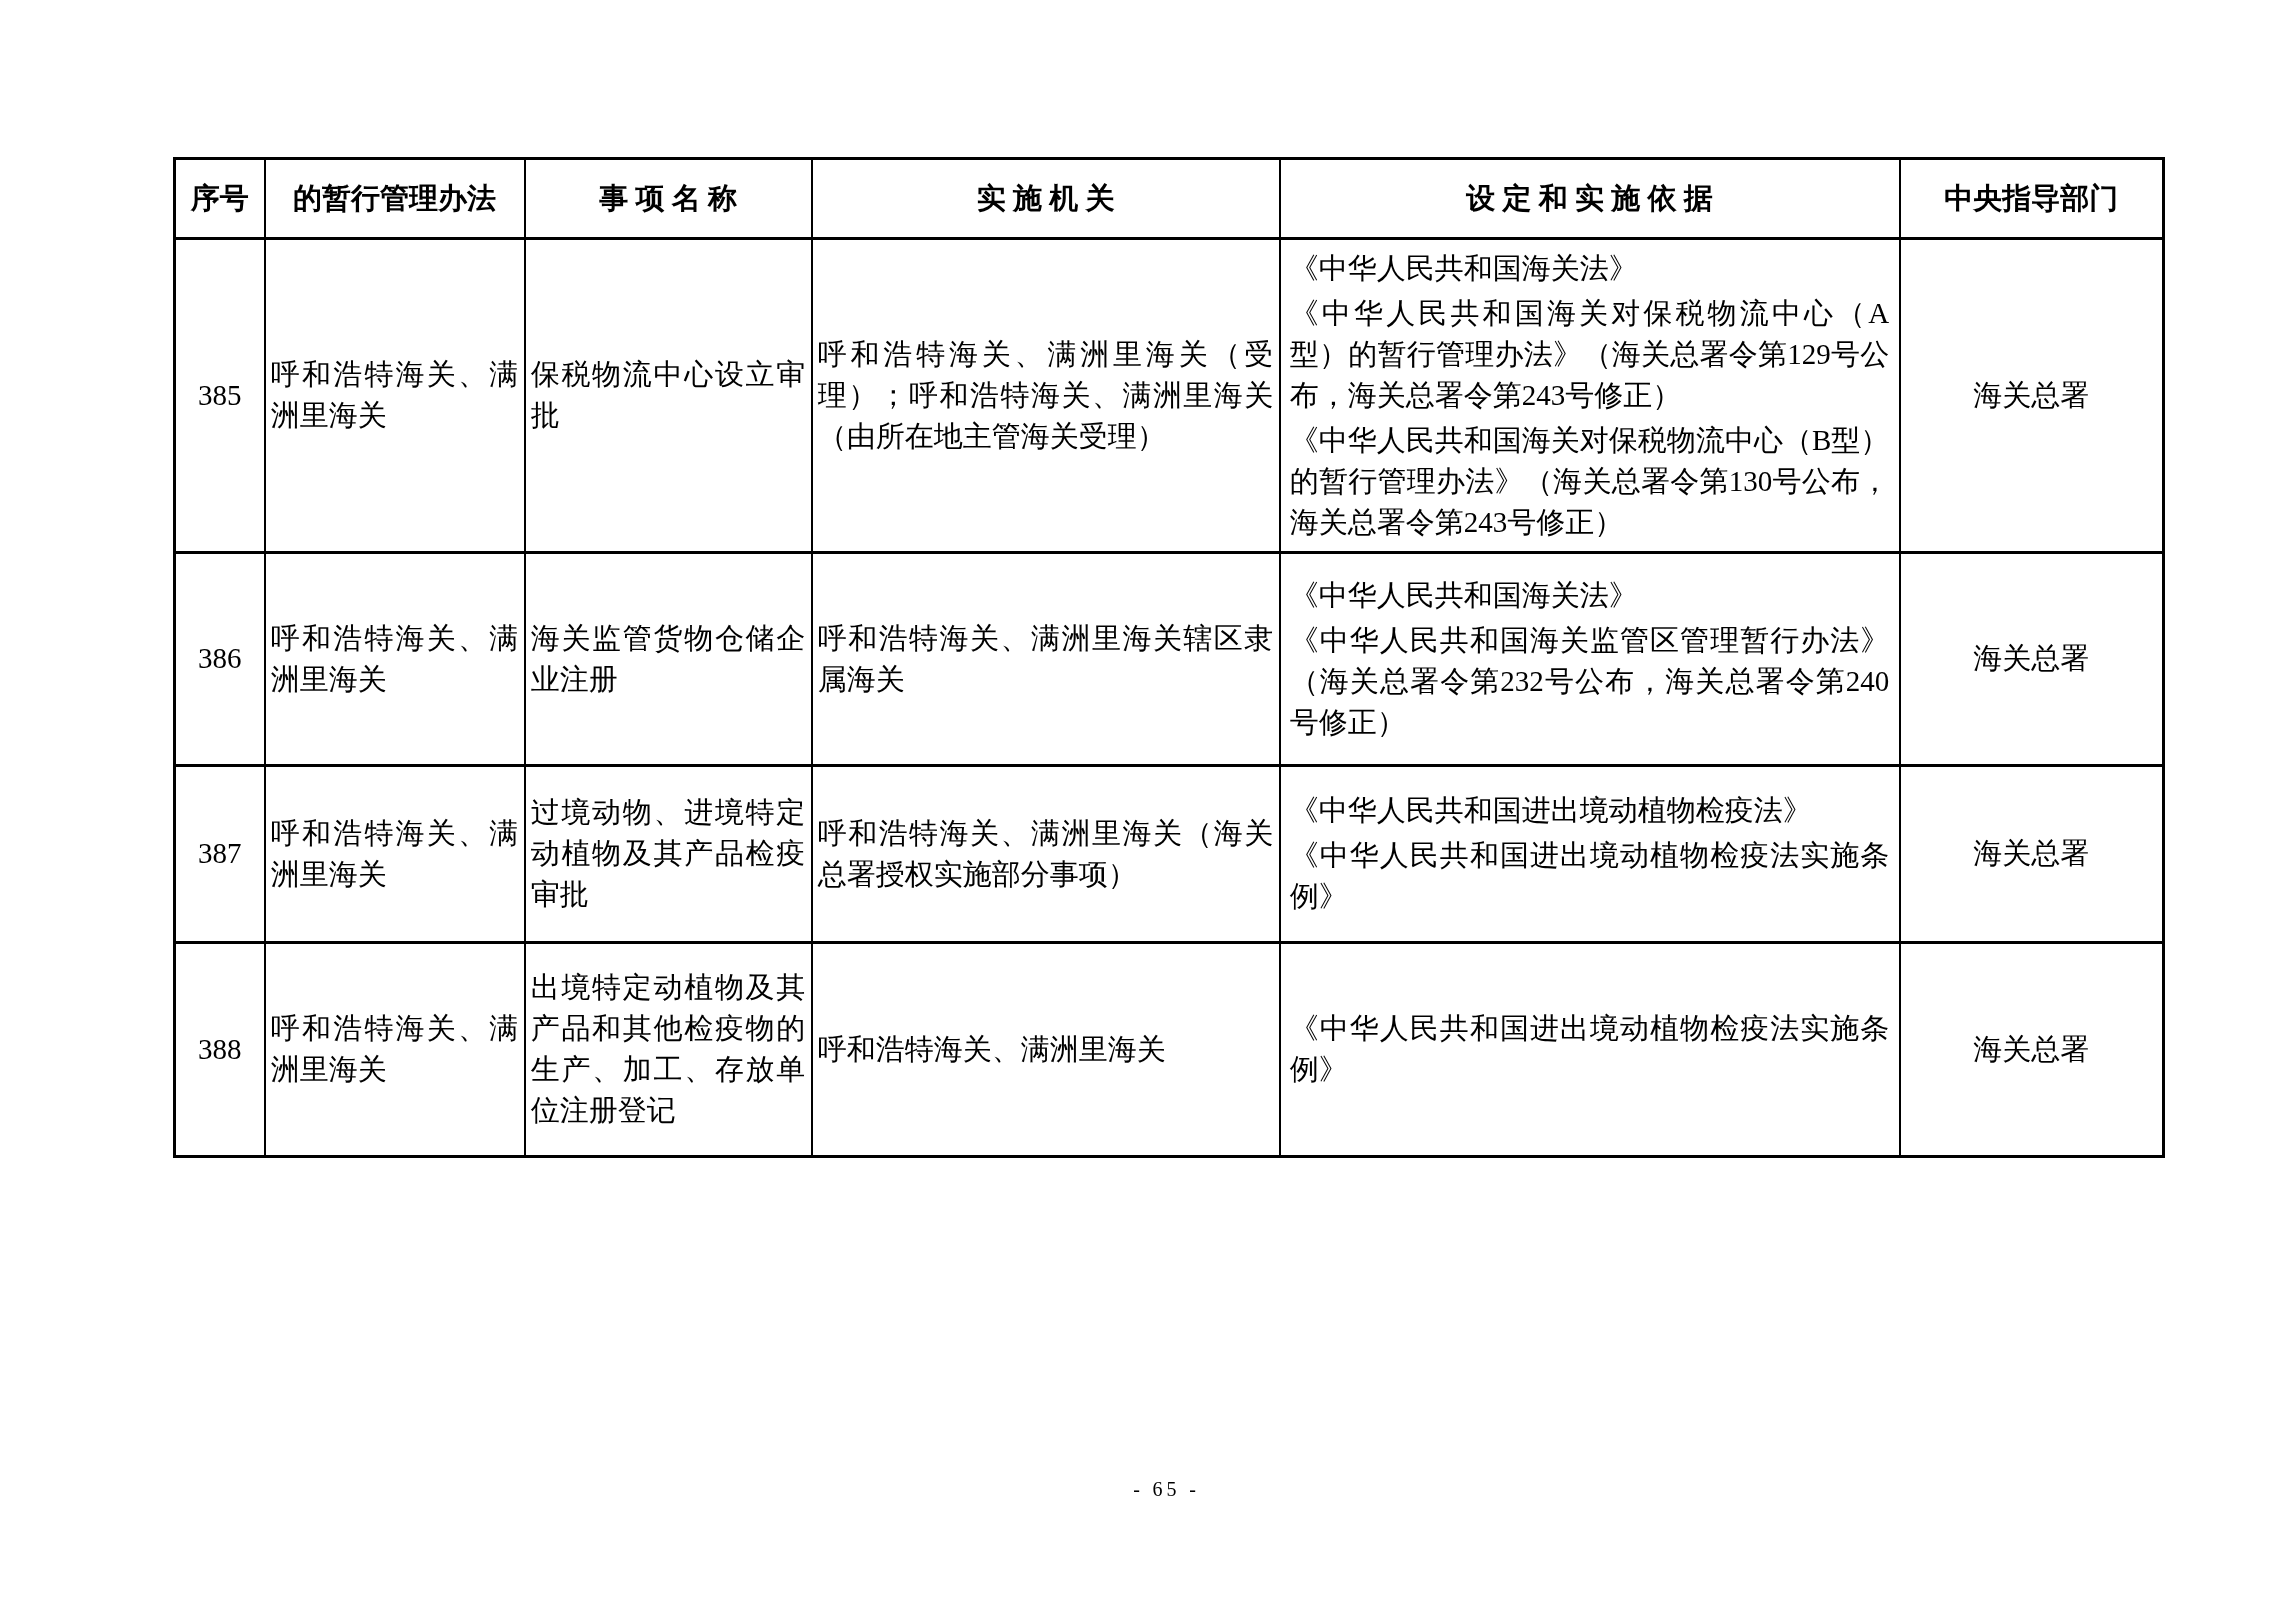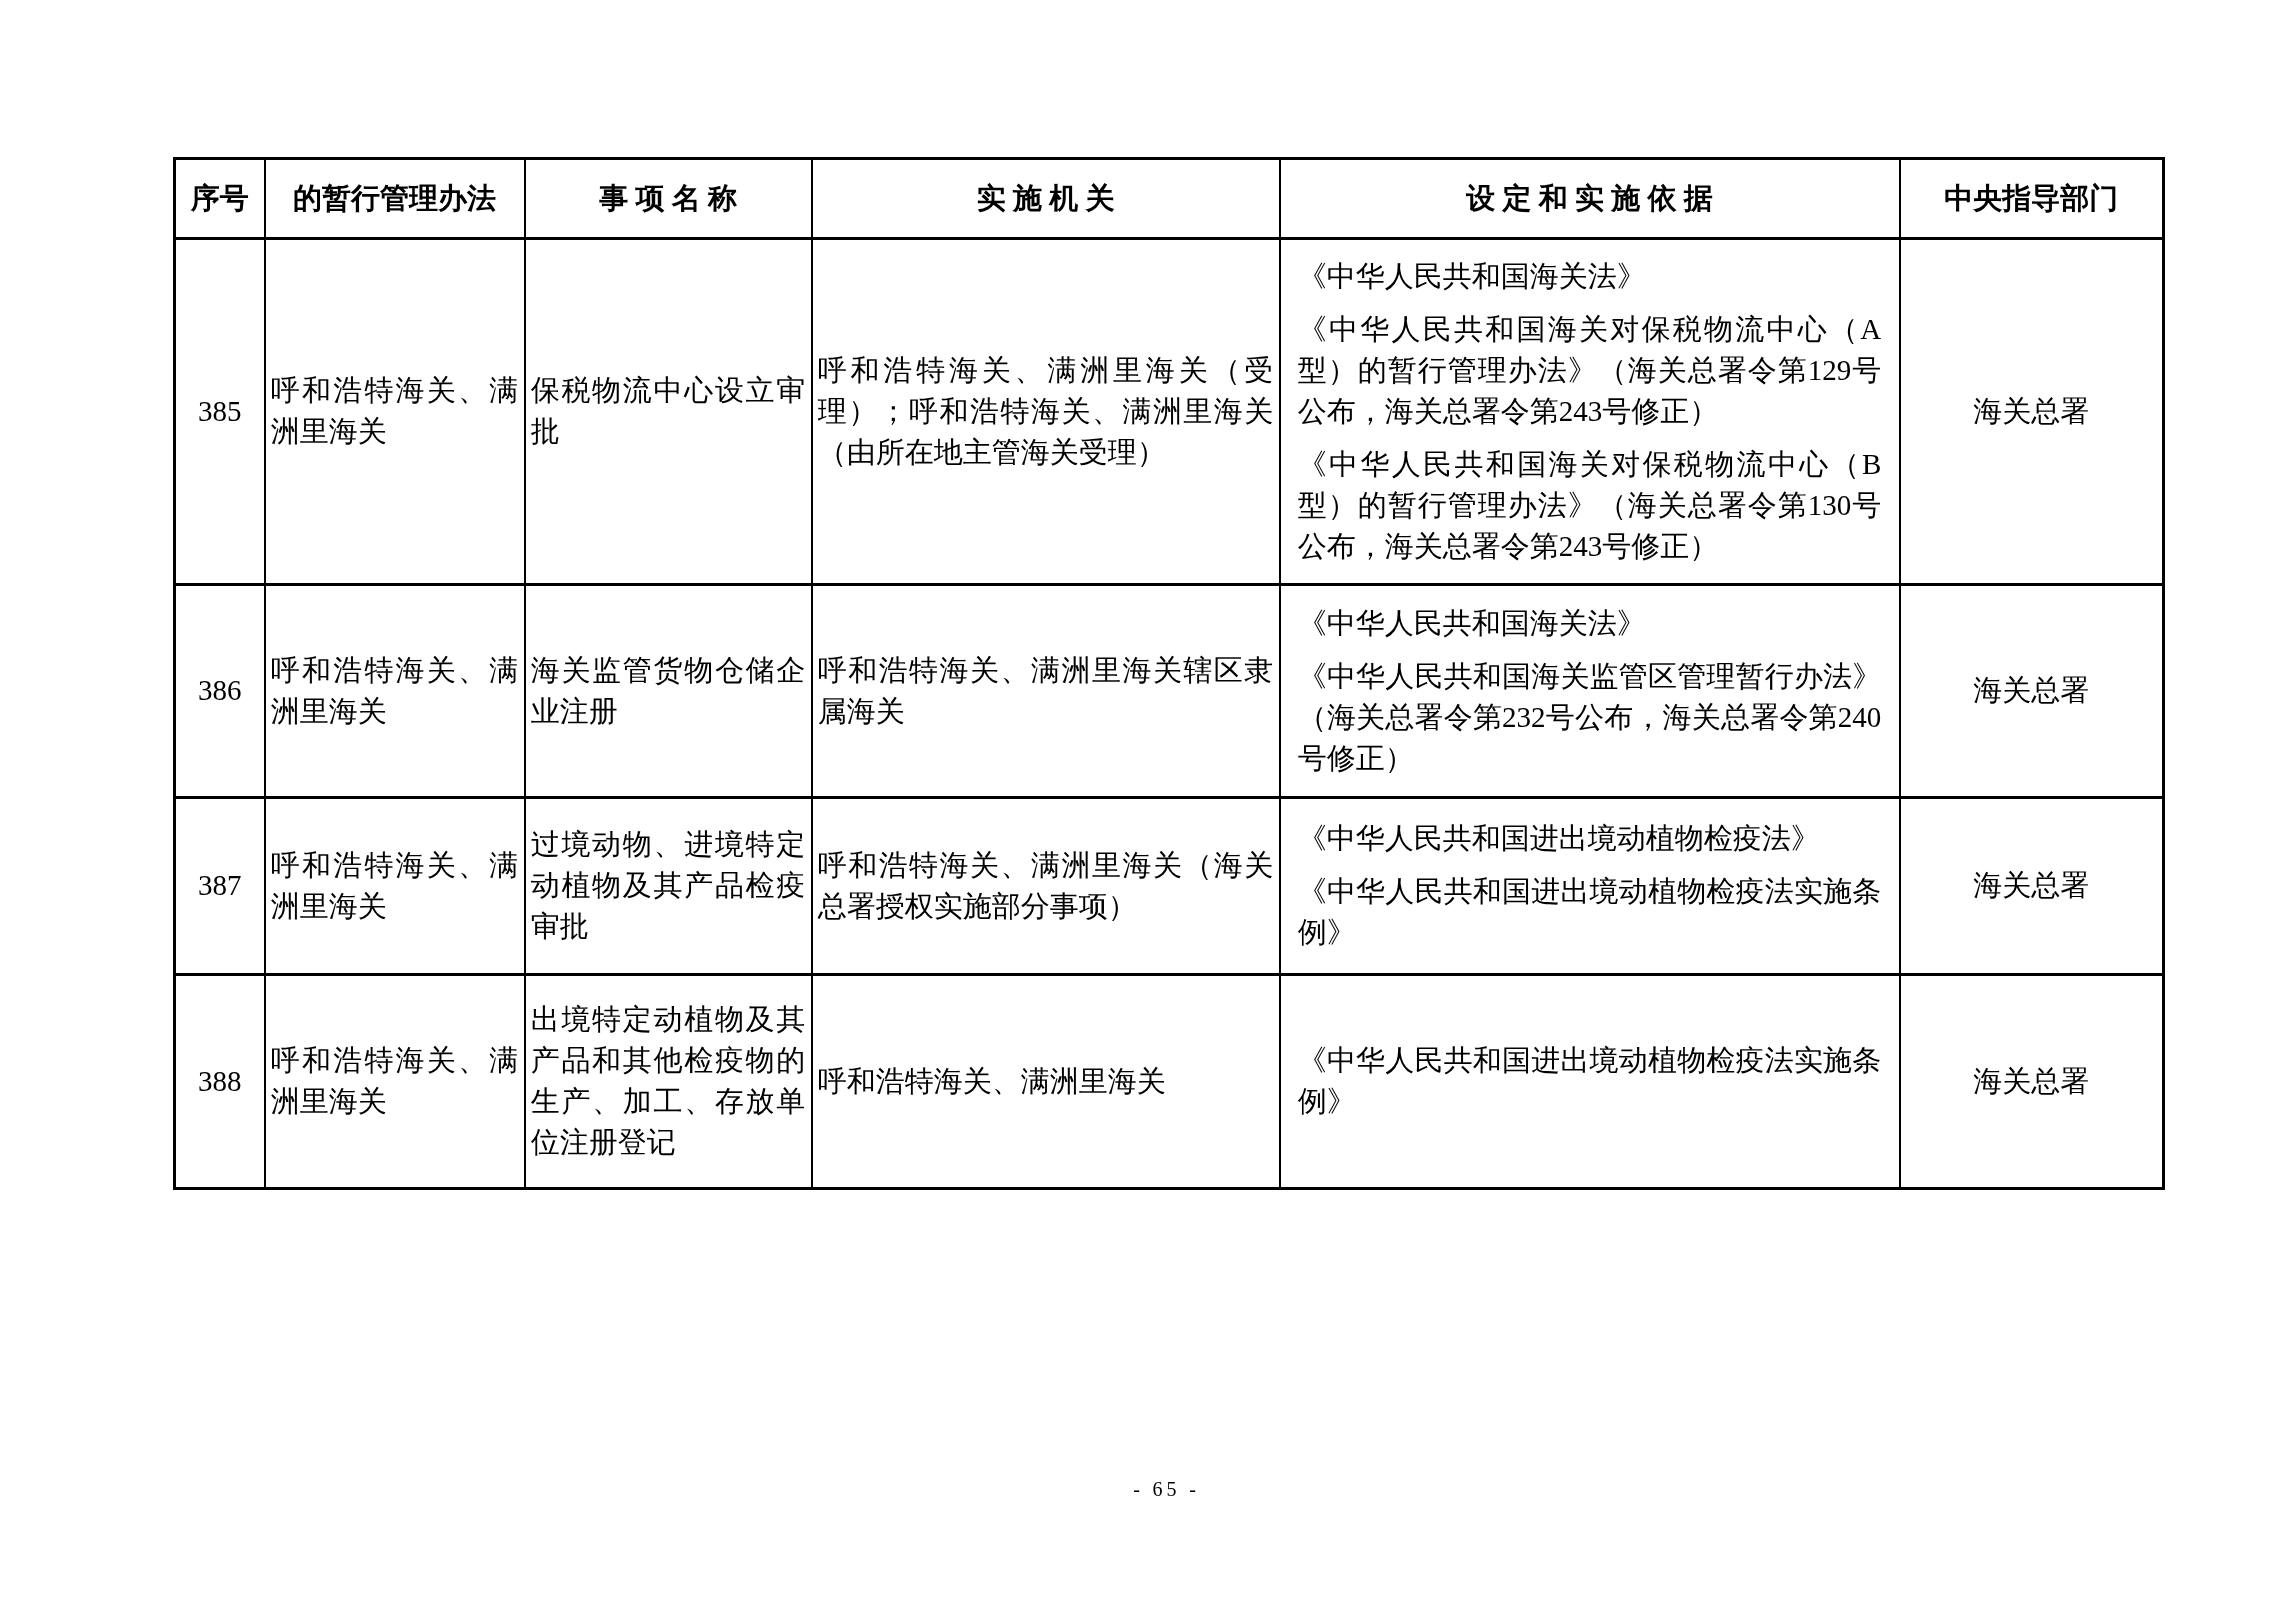--- a/index.html
+++ b/index.html
@@ -43,21 +43,21 @@
     font-size: 29px;
     white-space: nowrap;
     padding: 0 13px;
   }
   .col-no     { text-align: center; }
   .col-dept   { text-align: justify; text-justify: inter-ideograph; }
   .col-item   { text-align: justify; text-justify: inter-ideograph; }
   .col-agency { text-align: justify; text-justify: inter-ideograph; }
   .col-basis  { text-align: justify; text-justify: inter-ideograph; }
   .col-central{ text-align: center; }
-  .col-basis p { margin: 12px; padding: 0; }
+  .col-basis p { margin: 4px; padding: 0; }
   .page-footer {
     position: absolute;
     left: 173px;
     top: 1469px;
     width: 1987px;
     text-align: center;
     font-size: 20px;
     line-height: 41px;
     letter-spacing: 3.9px;
   }

